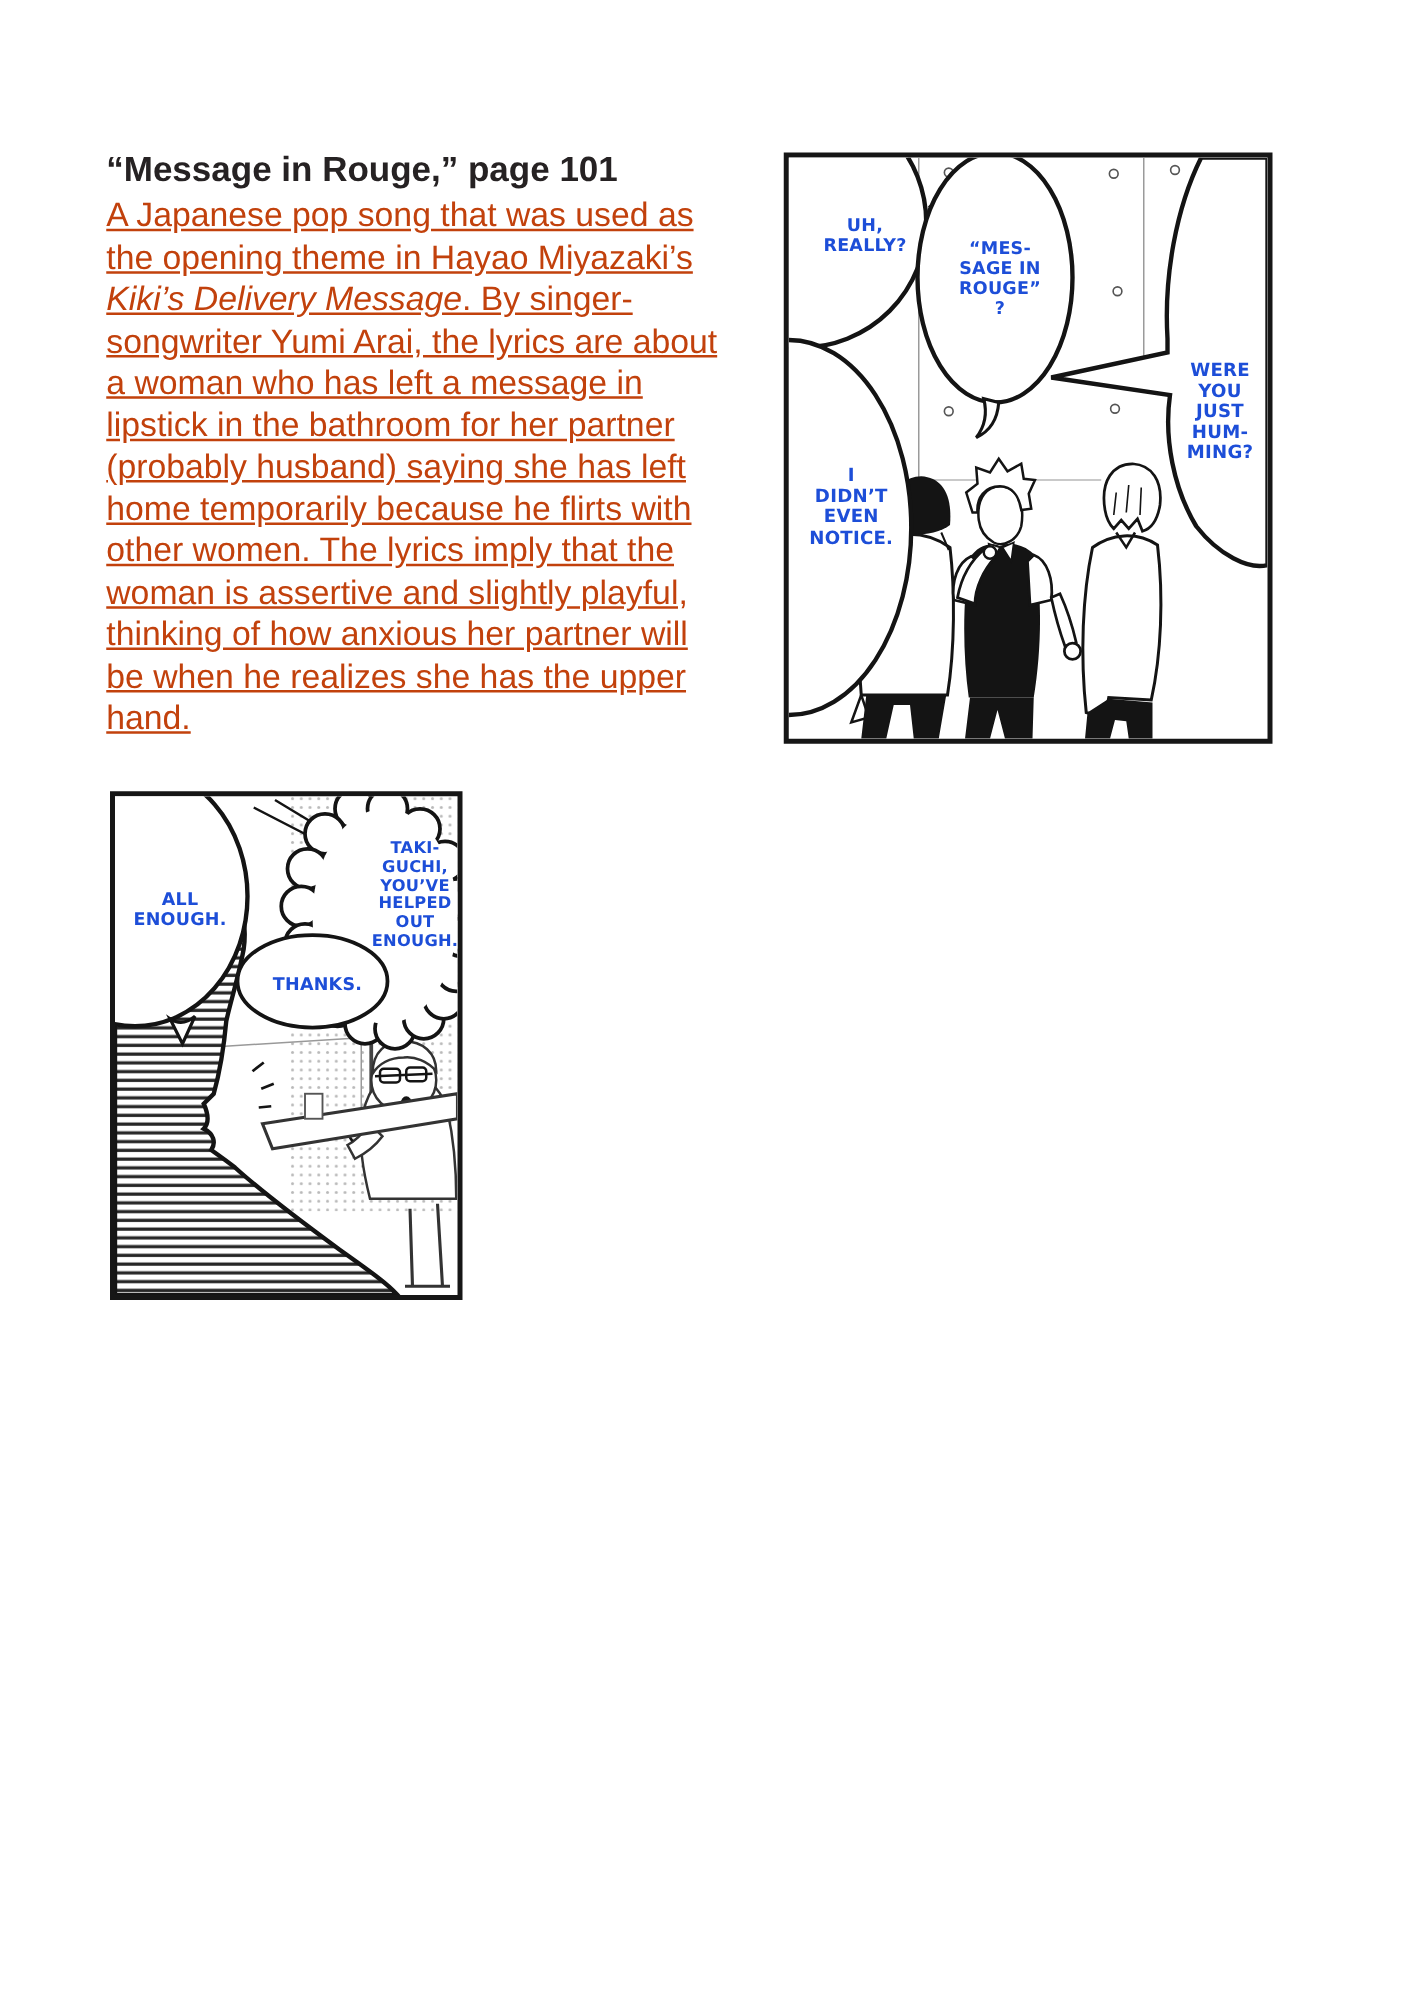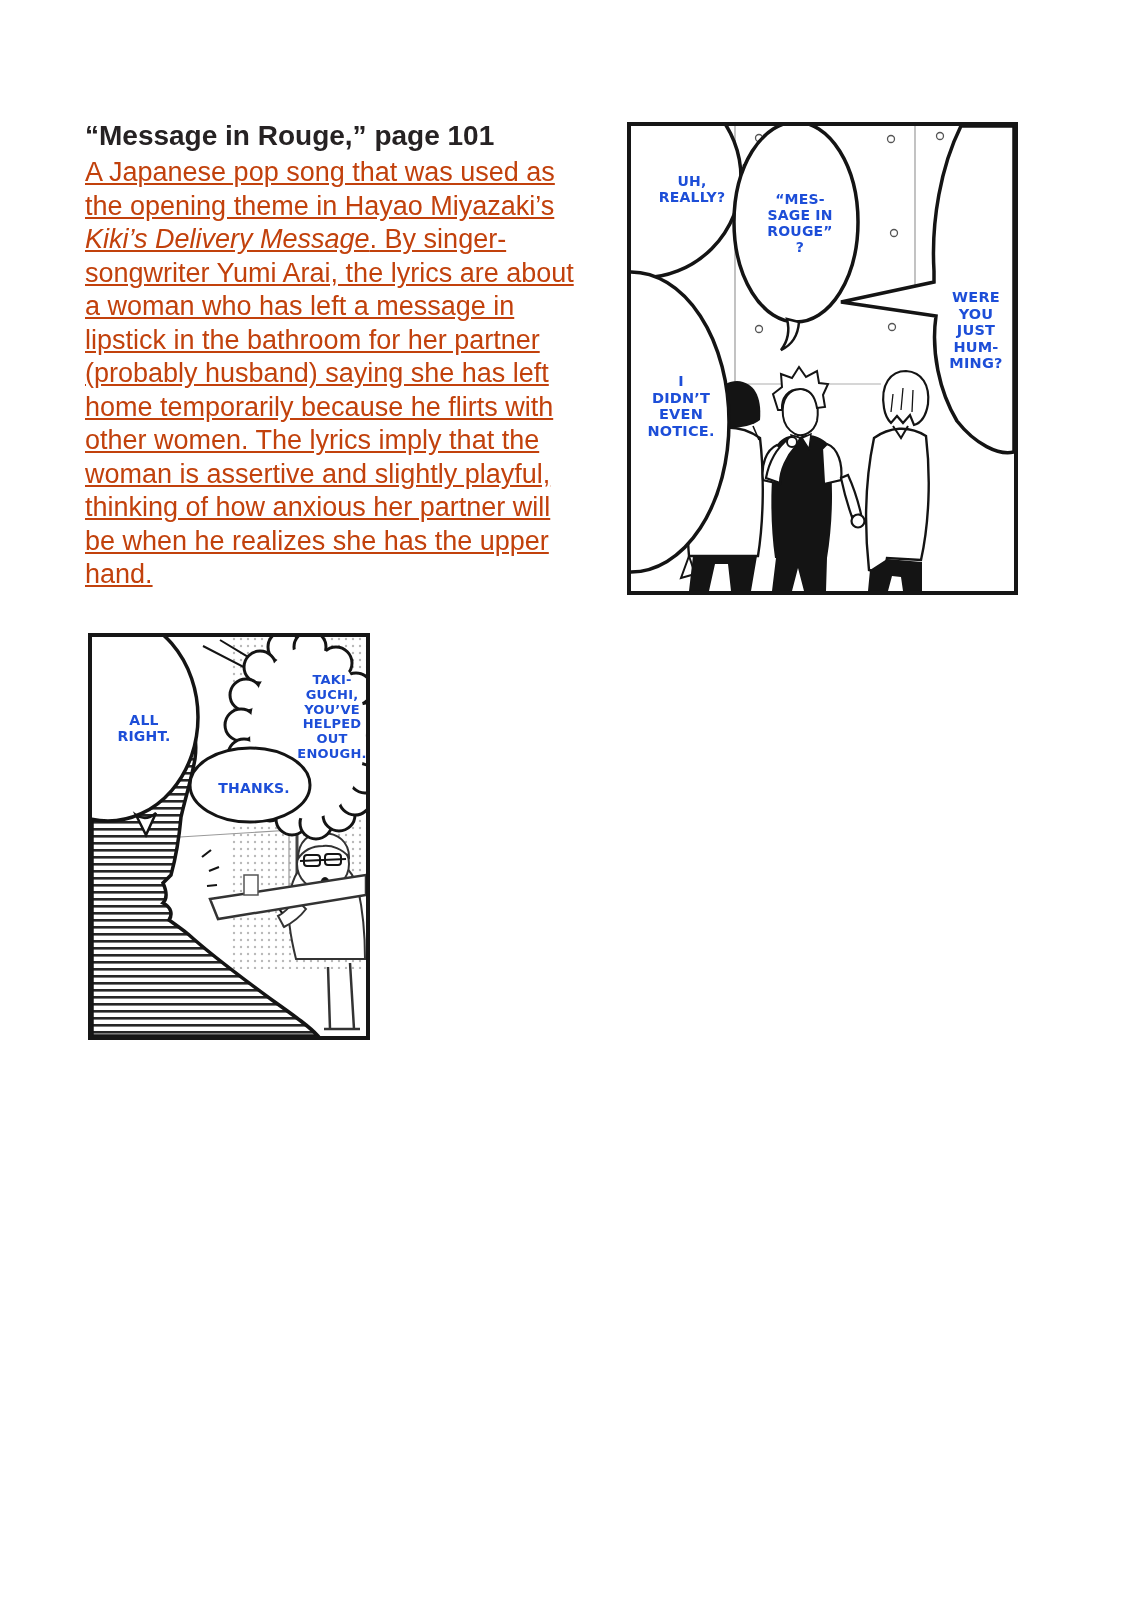--- a/index.html
+++ b/index.html
@@ -183,21 +183,21 @@
         <circle cx="277" cy="112" r="16"></circle>
           <circle cx="274" cy="82" r="16"></circle>
           <circle cx="264" cy="52" r="16"></circle>
         <circle cx="244" cy="26" r="16"></circle>
           <circle cx="218" cy="10" r="16"></circle>
       </g>
       <ellipse cx="216" cy="96" rx="58" ry="86" fill="#fff"></ellipse>
       <ellipse cx="158" cy="148" rx="60" ry="37" fill="#fff" stroke="#141414" stroke-width="3"></ellipse>
     </svg>
     <div class="bubble-text" style="left:52px;top:92px;">ALL
-RIGHT.</div>
+ENOUGH.</div>
     <div class="bubble-text bt-13" style="left:240px;top:80px;">TAKI-
 GUCHI,
 YOU’VE
 HELPED
 OUT
 ENOUGH.</div>
     <div class="bubble-text" style="left:162px;top:152px;">THANKS.</div>
   </figure>
 
   <section class="note note-2">

